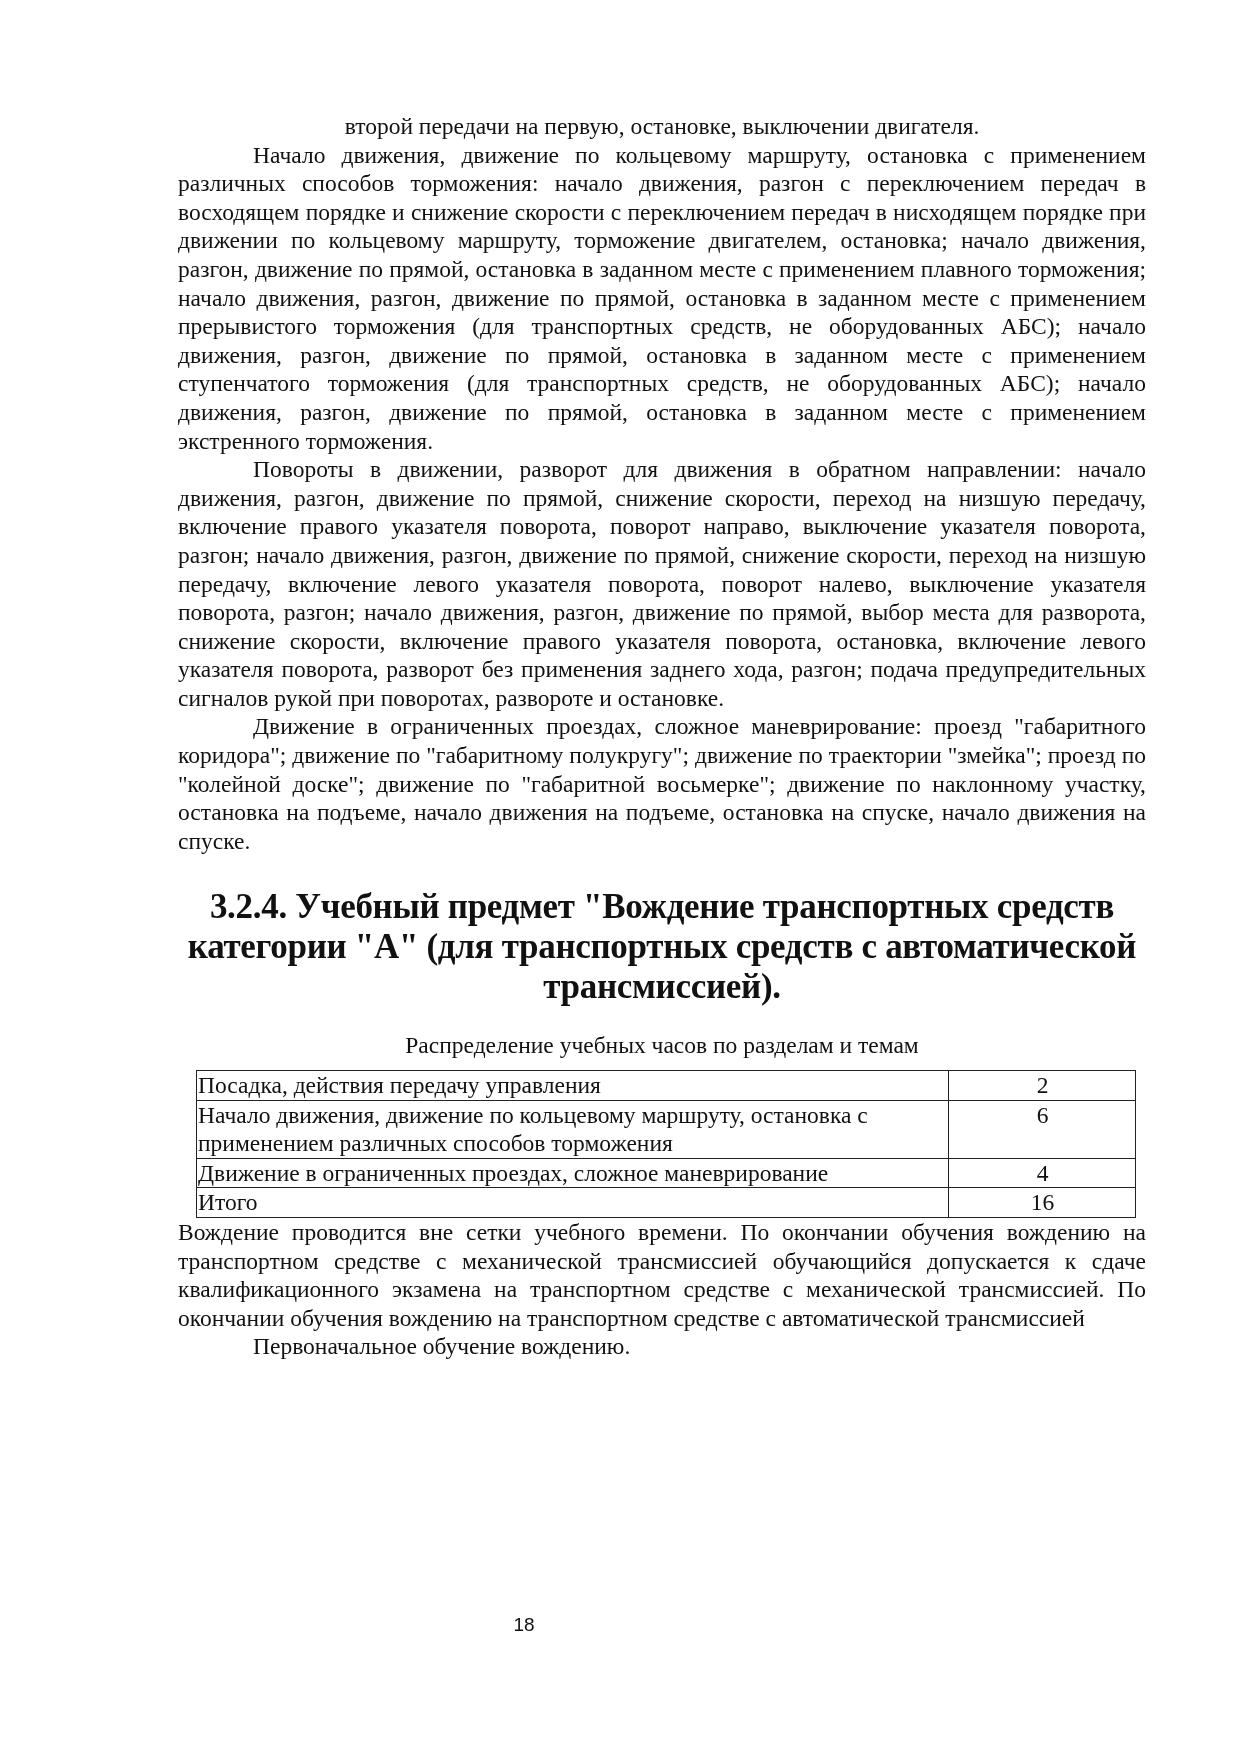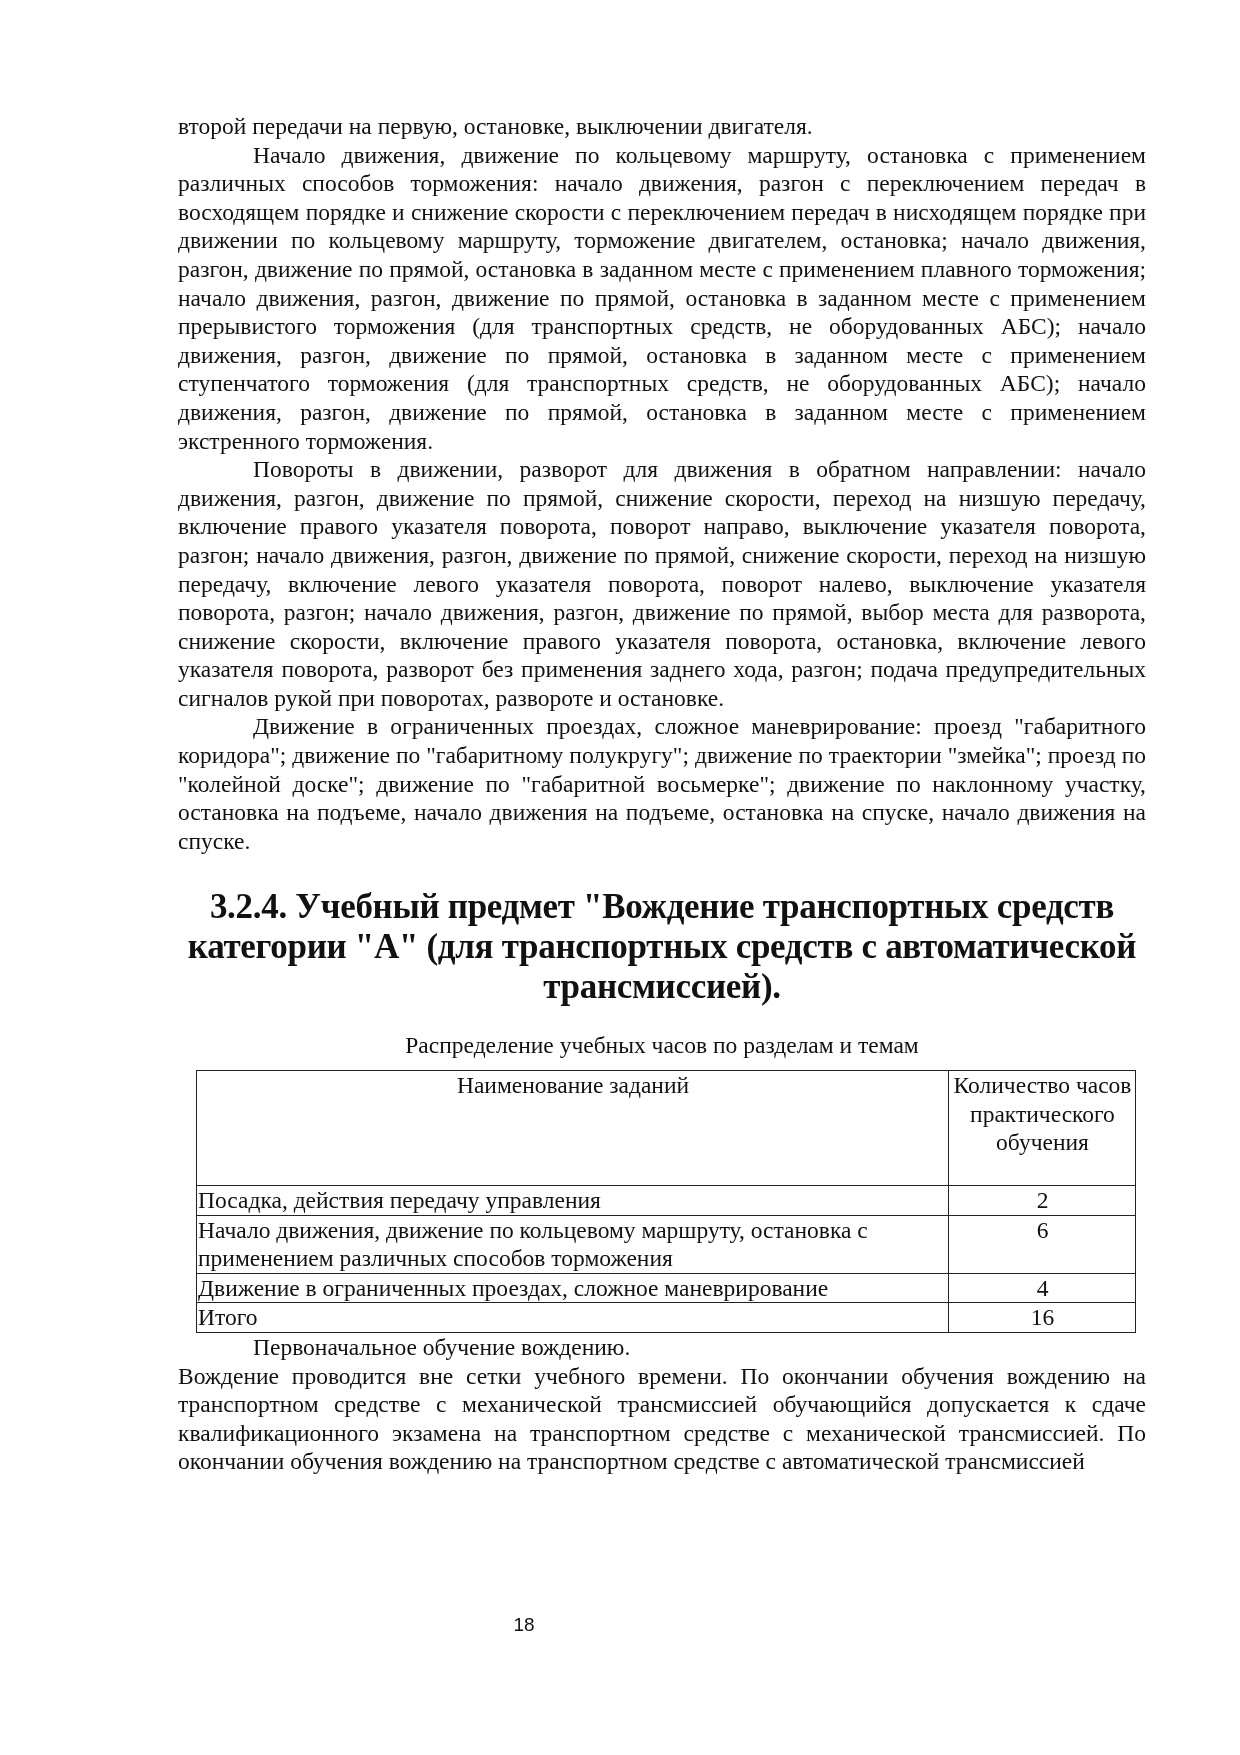--- a/index.html
+++ b/index.html
@@ -17,51 +17,47 @@
   table.tbl td.num { text-align: center; width: 185px; }
   table.tbl td.hdr { text-align: center; }
   .footer-p { margin: 0; }
   .page-number { position: absolute; top: 1614px; left: 0; width: 1048px; text-align: center;
     font-family: "Liberation Sans", sans-serif; font-size: 19px; }
 </style>
 </head>
 <body>
 
 <div class="page">
-  <p class="p" style="text-align:left">второй передачи на первую, остановке, выключении двигателя.</p>
+  <p class="p" style="text-align:center">второй передачи на первую, остановке, выключении двигателя.</p>
   <p class="p indent">Начало движения, движение по кольцевому маршруту, остановка с применением различных способов торможения: начало движения, разгон с переключением передач в восходящем порядке и снижение скорости с переключением передач в нисходящем порядке при движении по кольцевому маршруту, торможение двигателем, остановка; начало движения, разгон, движение по прямой, остановка в заданном месте с применением плавного торможения; начало движения, разгон, движение по прямой, остановка в заданном месте с применением прерывистого торможения (для транспортных средств, не оборудованных АБС); начало движения, разгон, движение по прямой, остановка в заданном месте с применением ступенчатого торможения (для транспортных средств, не оборудованных АБС); начало движения, разгон, движение по прямой, остановка в заданном месте с применением экстренного торможения.</p>
   <p class="p indent">Повороты в движении, разворот для движения в обратном направлении: начало движения, разгон, движение по прямой, снижение скорости, переход на низшую передачу, включение правого указателя поворота, поворот направо, выключение указателя поворота, разгон; начало движения, разгон, движение по прямой, снижение скорости, переход на низшую передачу, включение левого указателя поворота, поворот налево, выключение указателя поворота, разгон; начало движения, разгон, движение по прямой, выбор места для разворота, снижение скорости, включение правого указателя поворота, остановка, включение левого указателя поворота, разворот без применения заднего хода, разгон; подача предупредительных сигналов рукой при поворотах, развороте и остановке.</p>
   <p class="p indent">Движение в ограниченных проездах, сложное маневрирование: проезд "габаритного коридора"; движение по "габаритному полукругу"; движение по траектории "змейка"; проезд по "колейной доске"; движение по "габаритной восьмерке"; движение по наклонному участку, остановка на подъеме, начало движения на подъеме, остановка на спуске, начало движения на спуске.</p>
 
   <h2 class="heading">3.2.4. Учебный предмет "Вождение транспортных средств категории "А" (для транспортных средств с автоматической трансмиссией).</h2>
 
   <div class="caption">Распределение учебных часов по разделам и темам</div>
 
   <table class="tbl">
     <tbody>
-        <tr>
-      <td class="hdr" style="height:114px">Наименование заданий</td>
-      <td class="num">Количество часов практического обучения</td>
-    </tr>
     <tr>
       <td>Посадка, действия передачу управления</td>
       <td class="num">2</td>
     </tr>
     <tr>
       <td style="padding-right:20px">Начало движения, движение по кольцевому маршруту, остановка с применением различных способов торможения</td>
       <td class="num">6</td>
     </tr>
     <tr>
       <td>Движение в ограниченных проездах, сложное маневрирование</td>
       <td class="num">4</td>
     </tr>
     <tr>
       <td>Итого</td>
       <td class="num">16</td>
     </tr>
   </tbody>
     </table>
 
+  <p class="p footer-p">Вождение проводится вне сетки учебного времени. По окончании обучения вождению на транспортном средстве с механической трансмиссией обучающийся допускается к сдаче квалификационного экзамена на транспортном средстве с механической трансмиссией. По окончании обучения вождению на транспортном средстве с автоматической трансмиссией</p>
   <p class="p indent footer-p" style="text-align:left">Первоначальное обучение вождению.</p>
-  <p class="p footer-p">Вождение проводится вне сетки учебного времени. По окончании обучения вождению на транспортном средстве с механической трансмиссией обучающийся допускается к сдаче квалификационного экзамена на транспортном средстве с механической трансмиссией. По окончании обучения вождению на транспортном средстве с автоматической трансмиссией</p>
 </div>
 
 <div class="page-number">18</div>
 
 </body></html>

